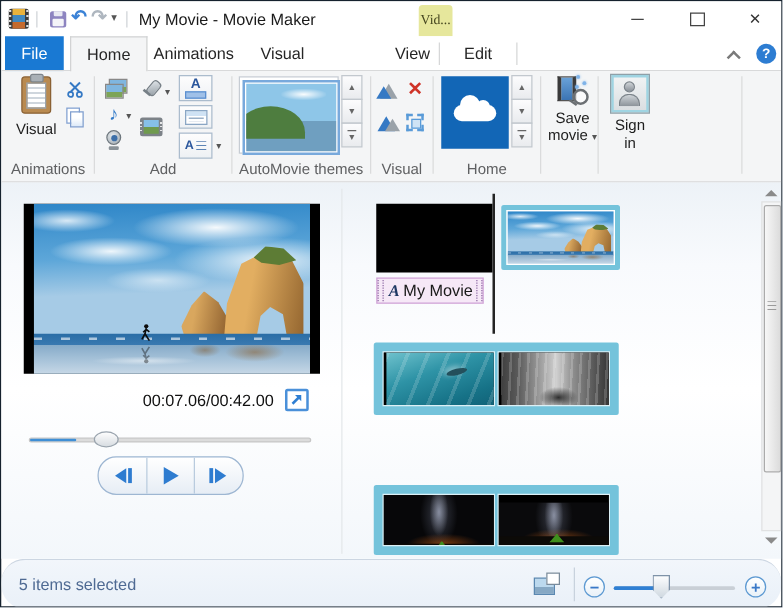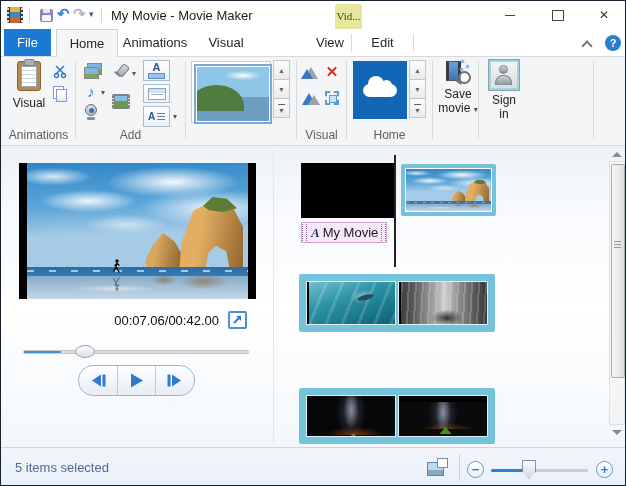--- a/index.html
+++ b/index.html
@@ -187,21 +187,21 @@
 
   
   .sb-arrow{position:absolute;left:611px;width:0;height:0;border-left:5px solid transparent;border-right:5px solid transparent;}
   .sb-up{top:6px;border-bottom:5px solid #8a8a8a;}
   .sb-down{top:284px;border-top:5px solid #8a8a8a;}
   .sb-track{position:absolute;left:608px;top:15px;width:16px;height:264px;background:#f4f5f6;border:1px solid #e0e1e2;box-sizing:border-box;}
   .sb-thumb{position:absolute;left:1px;top:2px;width:12px;height:212px;background:linear-gradient(90deg,#f7f7f7,#dcdcdc);border:1px solid #ababab;border-radius:2px;}
   .sb-thumb::after{content:"";position:absolute;left:2px;top:76px;width:7px;height:8px;background:repeating-linear-gradient(180deg,#9a9a9a 0 1px,transparent 1px 3px);}
 
   
-  .statusbar{position:absolute;left:0;top:446px;width:100%;height:39px;background:linear-gradient(180deg,#f2f6fb,#e9f0f8);border-top:1px solid #ccd6e2;}
+  .statusbar{position:absolute;left:0;top:446px;width:100%;height:39px;background:linear-gradient(180deg,#f2f6fb,#e9f0f8);border-top:1px solid #ccd6e2;border-radius:19px;}
   .status-text{position:absolute;left:14px;top:0;line-height:39px;font-size:13px;color:#4f6a93;}
   .size-btn{position:absolute;left:424px;top:9px;width:26px;height:22px;}
   .size-btn .back{position:absolute;left:2px;top:5px;width:15px;height:12px;border:1px solid #5a87b0;background:linear-gradient(180deg,#bcd9ee 55%,#86a8c4 55%);}
   .size-btn .front{position:absolute;left:12px;top:1px;width:9px;height:8px;border:1px solid #7a8b9b;background:#fff;}
   .st-sep{position:absolute;left:458px;top:6px;width:1px;height:27px;background:#c8d2dd;}
   .zoom-btn{position:absolute;top:13px;width:17px;height:17px;border-radius:50%;border:1px solid #5e9ad2;background:linear-gradient(180deg,#ffffff,#e9f1f8);color:#3a79c8;font-size:13px;font-weight:bold;text-align:center;line-height:15px;box-sizing:border-box;}
   .zm-track{position:absolute;left:490px;top:21px;width:97px;height:3px;background:#c9cfd6;border-radius:2px;}
   .zm-fill{position:absolute;left:490px;top:21px;width:36px;height:3px;background:#2f7fd3;border-radius:2px;}
   .zm-thumb{position:absolute;left:521px;top:12px;width:14px;height:19px;background:linear-gradient(180deg,#fcfdfe,#cfd8e0);border:1px solid #7f93a8;box-sizing:border-box;clip-path:polygon(0 0,100% 0,100% 62%,50% 100%,0 62%);}
 </style>
@@ -316,20 +316,21 @@
     <div class="gallery">
       <div class="gallery-item">
         <div class="theme-thumb"></div>
       </div>
     </div>
     <div class="spin-col" style="left:272px">
       <div class="spin-btn"><span style="font-size:7px">▲</span></div>
       <div class="spin-btn"><span style="font-size:7px">▼</span></div>
       <div class="spin-btn"><span class="bar"></span><span style="font-size:7px">▼</span></div>
     </div>
+    <div class="grp-label" style="left:185px;width:110px">AutoMovie themes</div>
 
     <div class="small-btn" style="left:299px;top:6px;width:20px;height:17px">
       <div class="rot-icon rl">
           <div class="t1"></div>
           <div class="t2"></div>
         </div>
     </div>
     <div class="small-btn" style="left:322px;top:6px;width:18px;height:17px">
       <span class="del-x">✕</span>
     </div>

